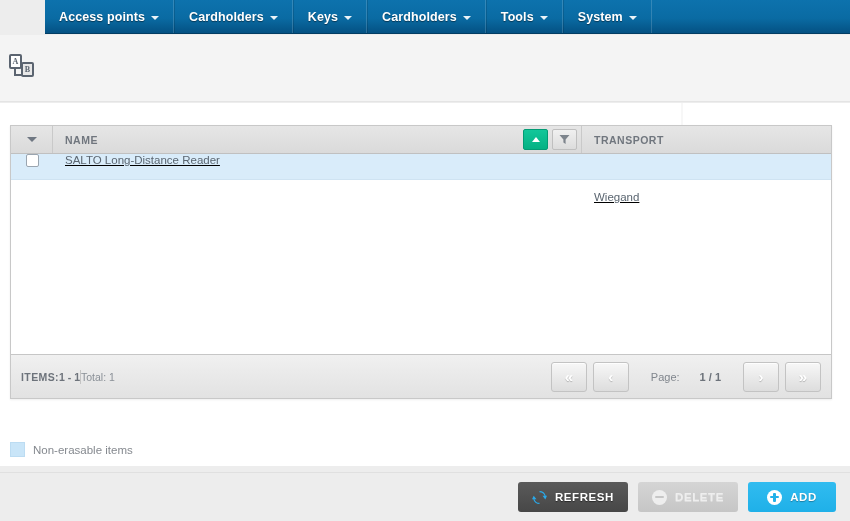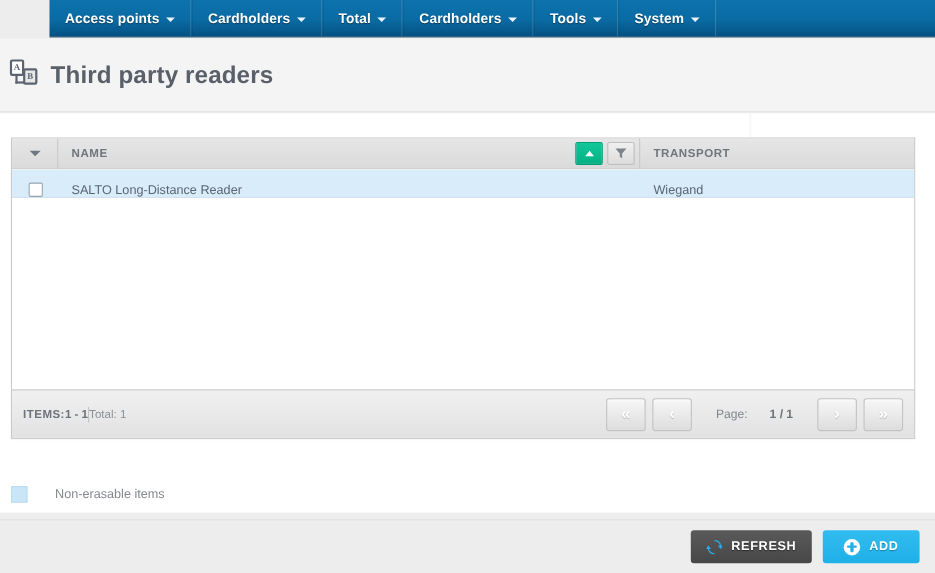--- a/index.html
+++ b/index.html
@@ -214,24 +214,25 @@
   }
 
   .grid-body {
     flex: 1 1 auto;
     background: #ffffff;
     overflow: hidden;
   }
   .row {
     height: 26px;
     display: flex;
-    align-items: flex-end;
+    align-items: flex-start;
     background: #d9ecfa;
     border-bottom: 1px solid #cfe3f2;
     cursor: pointer;
+    text-decoration: underline;
   }
   .row .cell-check {
     width: 42px;
     display: flex;
     align-items: center;
     justify-content: center;
   }
   .row-checkbox {
     width: 13px; height: 13px;
     background: #ffffff;
@@ -243,20 +244,21 @@
     flex: 0 0 529px;
     display: flex;
     align-items: center;
     padding-left: 12px;
   }
   .row .cell-transport {
     flex: 1 1 auto;
     display: flex;
     align-items: center;
     padding-left: 12px;
+    margin-top: 37px;
   }
   .cell-text {
     font-size: 11.5px;
     color: #5b6671;
   }
 
   .grid-foot {
     height: 44px;
     flex: 0 0 auto;
     background: linear-gradient(to bottom, #f0f0f0 0%, #e2e2e2 100%);
@@ -307,21 +309,21 @@
     color: #80868d;
   }
   .page-num { font-weight: bold; color: #6d737b; }
 
   
   .legend {
     position: absolute;
     left: 10px; top: 442px;
     display: flex;
     align-items: center;
-    gap: 25px;
+    gap: 8px;
     text-align: right;
   }
   .legend-swatch {
     width: 15px; height: 15px;
     background: #c9e5f8;
     border: 1px solid #bcdcf2;
   }
   .legend-text {
     font-size: 11.5px;
     color: #85898f;
@@ -408,21 +410,21 @@
   <div class="navbar">
     <div class="nav-item">
       <span>Access points</span>
       <span class="nav-caret"></span>
     </div>
     <div class="nav-item">
       <span>Cardholders</span>
       <span class="nav-caret"></span>
     </div>
     <div class="nav-item">
-      <span>Total</span>
+      <span>Keys</span>
       <span class="nav-caret"></span>
     </div>
     <div class="nav-item">
       <span>Cardholders</span>
       <span class="nav-caret"></span>
     </div>
     <div class="nav-item">
       <span>Tools</span>
       <span class="nav-caret"></span>
     </div>
@@ -432,21 +434,20 @@
     </div>
   </div>
 
   <div class="title-band">
     <div class="title-icon">
       <div class="card-a">A</div>
       <div class="card-stem"></div>
       <div class="card-foot"></div>
       <div class="card-b">B</div>
     </div>
-    <div class="page-title">Third party readers</div>
   </div>
 
   <div class="content">
     <svg class="watermark" viewBox="0 0 300 370">
       <path d="M 150 -10 L 150 300 L 10 40 M 150 300 L 290 40" fill="none" stroke="#f2f2f2" stroke-width="2"></path>
       <path d="M 150 250 L 205 160 M 150 250 L 95 160" fill="none" stroke="#f4f4f4" stroke-width="2"></path>
     </svg>
   </div>
 
   <div class="grid">
@@ -513,19 +514,23 @@
   </div>
 
   <div class="actionbar">
     <div class="btn btn-refresh">
       <svg class="ico-refresh" viewBox="0 0 16 16">
         <path d="M8 2.3 A5.7 5.7 0 0 1 13.4 6.2 L11.2 6.2 L14.2 10 L16 6.2 L14.6 6.2 A6.9 6.9 0 0 0 8 1 Z" fill="#2aa8e8"></path>
         <path d="M8 13.7 A5.7 5.7 0 0 1 2.6 9.8 L4.8 9.8 L1.8 6 L0 9.8 L1.4 9.8 A6.9 6.9 0 0 0 8 15 Z" fill="#2aa8e8"></path>
       </svg>
       <span>REFRESH</span>
     </div>
+    <div class="btn btn-delete">
+      <span class="ico-minus"></span>
+      <span>DELETE</span>
+    </div>
     <div class="btn btn-add">
       <span class="ico-plus"></span>
       <span>ADD</span>
     </div>
   </div>
 
 </div>
 
 </body></html>

